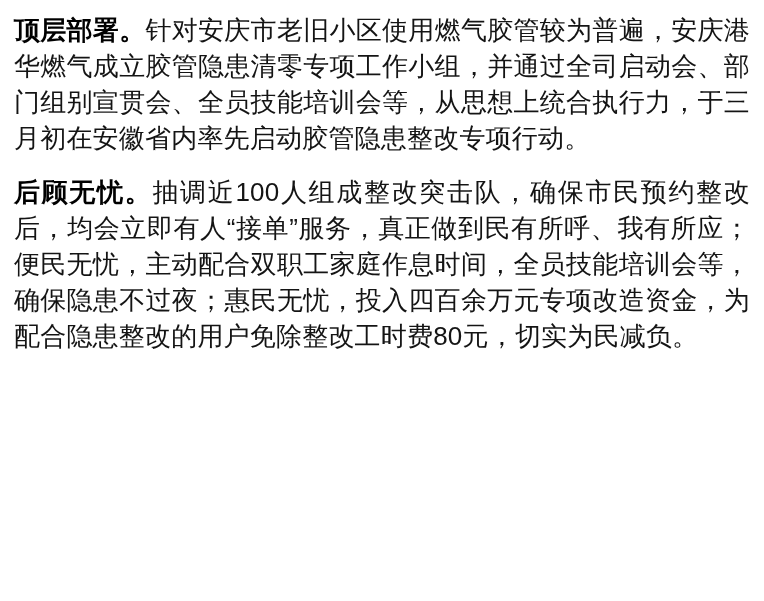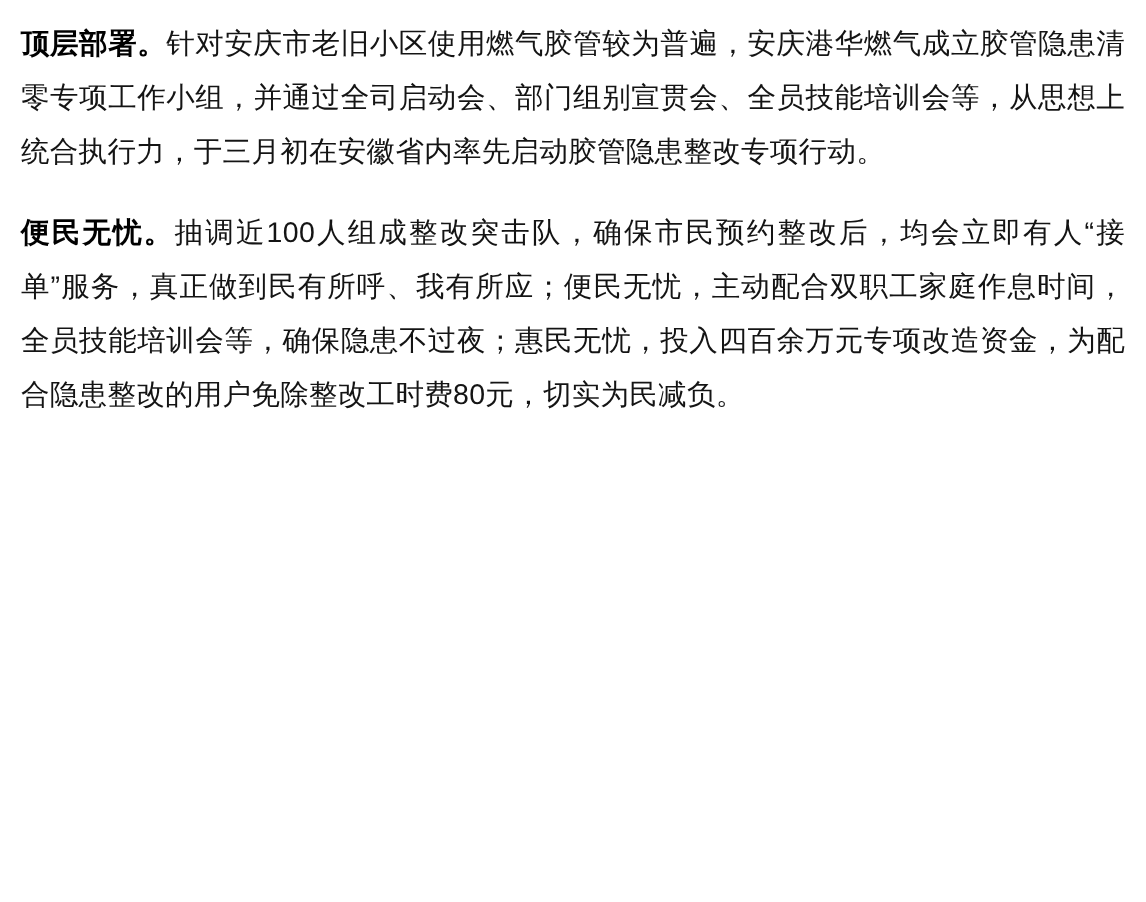--- a/index.html
+++ b/index.html
@@ -13,21 +13,21 @@
     font-family: "Liberation Sans", "DejaVu Sans", sans-serif;
     color: #1a1a1a;
     overflow: hidden;
   }
   .article {
     box-sizing: border-box;
     width: 764px;
     padding: 12px 14px 10px 14px;
   }
   .para {
-    font-size: 19px;
+    font-size: 26px;
     line-height: 36px;
     text-align: justify;
     text-justify: inter-ideograph;
     margin: 0 0 18px 0;
     letter-spacing: 0.2px;
     color: #141414;
   }
   .para:last-child {
     margin-bottom: 0;
   }
@@ -44,16 +44,16 @@
 
 <div class="article">
 
   <p class="para">
     <span class="lead">顶层部署。</span><span class="body-text">针对安庆市老旧小区使用燃气胶管较为普遍，安庆港华燃气成立胶管隐患清零专项工作小组，并通过全司启动会、部门组别宣贯会、全员技能培训会等，从思想上统合执行力，于三月初在安徽省内率先启动胶管隐患整改专项行动。</span>
   </p>
 
 
 
   <p class="para">
-    <span class="lead">便民无忧。</span><span class="body-text">抽调近100人组成整改突击队，确保市民预约整改后，均会立即有人“接单”服务，真正做到民有所呼、我有所应；便民无忧，主动配合双职工家庭作息时间，全员技能培训会等，确保隐患不过夜；惠民无忧，投入四百余万元专项改造资金，为配合隐患整改的用户免除整改工时费80元，切实为民减负。</span>
+    <span class="lead">后顾无忧。</span><span class="body-text">抽调近100人组成整改突击队，确保市民预约整改后，均会立即有人“接单”服务，真正做到民有所呼、我有所应；便民无忧，主动配合双职工家庭作息时间，全员技能培训会等，确保隐患不过夜；惠民无忧，投入四百余万元专项改造资金，为配合隐患整改的用户免除整改工时费80元，切实为民减负。</span>
   </p>
 
 </div>
 
 </body></html>

